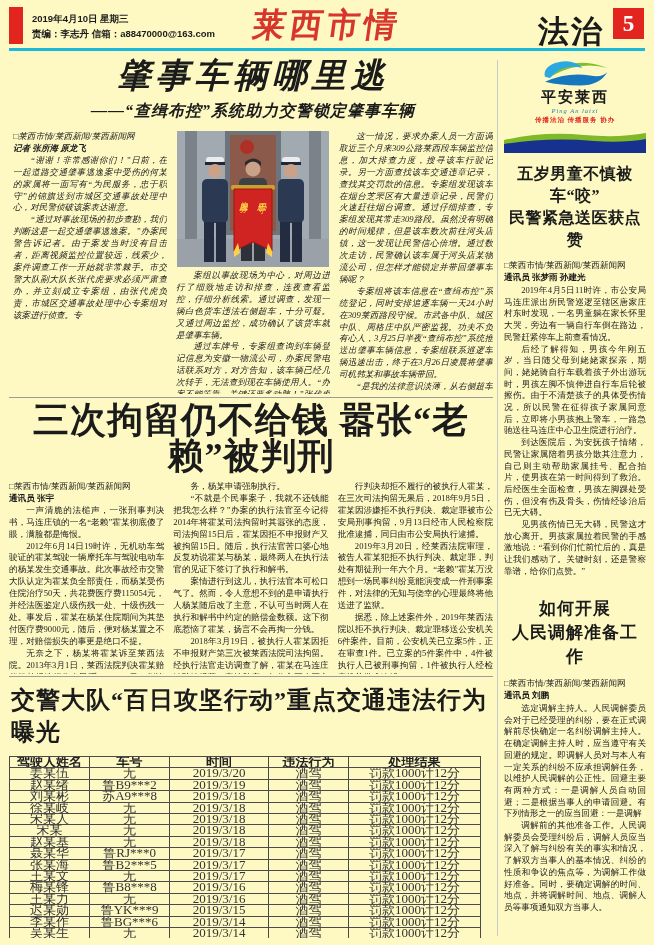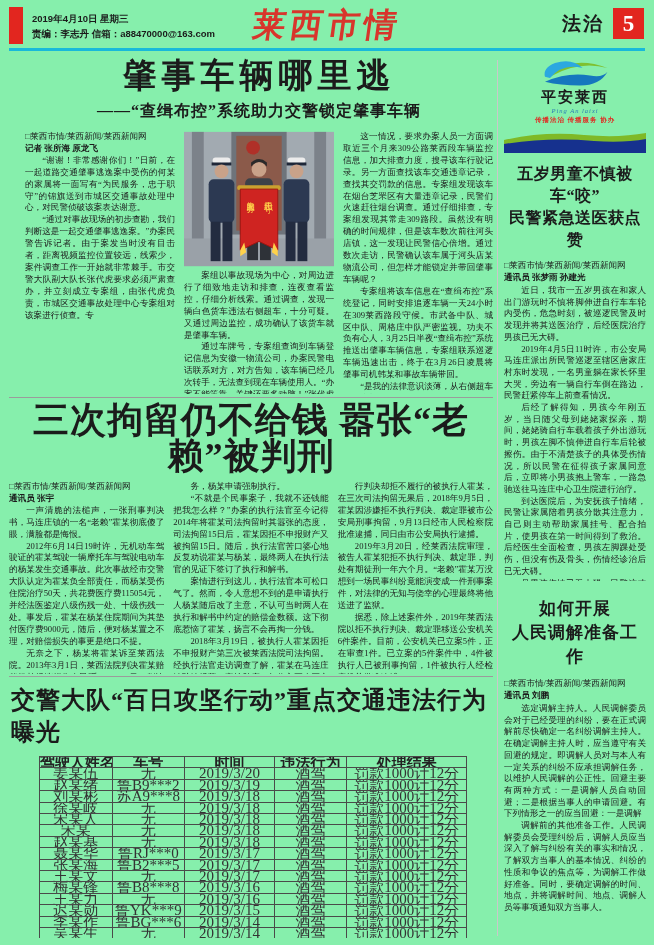--- a/index.html
+++ b/index.html
@@ -1,55 +1,55 @@
 <!DOCTYPE html>
 <html><head>
 <meta charset="utf-8">
 <style>
   html,body{margin:0;padding:0;background:#9a9a9a;}
-  #page{position:relative;width:654px;height:945px;margin:0 auto;background:#86efac;
+  #page{position:relative;width:654px;height:945px;margin:0 auto;background:#fef9c3;
         font-family:"Liberation Serif","DejaVu Serif",serif;color:#1b1b1b;overflow:hidden;}
 
   
   .hdr-redbar{position:absolute;left:9px;top:7px;width:14px;height:37px;background:#e2261f;}
   .hdr-meta{position:absolute;left:32px;top:11px;font-family:"Liberation Sans","DejaVu Sans",sans-serif;
             font-size:9.5px;font-weight:bold;line-height:15px;}
   .masthead{position:absolute;left:0;right:0;top:3px;text-align:center;font-size:33px;font-weight:900;
             color:#d8352c;letter-spacing:4px;transform:skewX(-8deg);}
-  .section-label{position:absolute;right:50px;top:11px;font-size:19px;font-weight:900;letter-spacing:2px;
+  .section-label{position:absolute;right:50px;top:11px;font-size:31px;font-weight:900;letter-spacing:2px;
                  font-family:"Liberation Sans","DejaVu Sans",sans-serif;}
   .page-num{position:absolute;right:10px;top:8px;width:31px;height:31px;background:#e2261f;color:#fff;
             font-size:23px;font-weight:bold;text-align:center;line-height:31px;}
   .cyan-rule{position:absolute;left:9px;right:9px;top:48px;height:3px;background:#19b9da;}
 
   
   .main{position:absolute;left:9px;top:56px;width:484px;height:882px;}
   .vdiv{position:absolute;left:497px;top:60px;height:876px;width:1px;background:#c9c9c9;}
   .sidebar{position:absolute;left:504px;top:58px;width:142px;height:880px;overflow:hidden;}
 
-  .lead{position:absolute;top:0;left:16px;right:0;height:338px;overflow:hidden;}
+  .lead{position:absolute;top:0;left:4px;right:0;height:338px;overflow:hidden;font-style:italic;}
   .lead-headline{text-align:center;font-size:34px;font-weight:900;letter-spacing:5px;line-height:40px;}
   .lead-subhead{text-align:center;font-size:16px;font-weight:bold;margin-top:5px;letter-spacing:1px;}
   .cols{display:flex;gap:9px;margin-top:9px;height:264px;overflow:hidden;}
   .col{flex:1;font-size:8.6px;line-height:11.9px;text-align:justify;overflow:hidden;}
   .col p{margin:0;text-indent:2em;}
   .source{font-size:8.6px;margin:0;text-indent:0 !important;}
   .byline{font-size:8.6px;font-weight:bold;margin:0 0 1px 0;text-indent:0 !important;}
   .photo{display:block;width:100%;height:136px;margin-bottom:3px;}
 
   .rule{position:absolute;left:0;right:0;height:1px;background:#9b9b9b;}
   .rule-a{top:341px;} .rule-b{top:620px;}
 
   .second{position:absolute;top:346px;left:0;right:0;height:272px;overflow:hidden;}
   .second-headline{text-align:center;font-size:36px;font-weight:900;letter-spacing:1px;line-height:36px;}
   .second .cols{height:222px;margin-top:7px;}
 
   .exposure{position:absolute;top:624px;left:0;right:0;bottom:0;overflow:hidden;}
   .exposure-headline{font-size:24px;font-weight:900;letter-spacing:1px;margin:4px 0 8px 2px;}
-  table.violations{border-collapse:collapse;margin-left:30px;width:428px;font-size:15px;table-layout:fixed;}
+  table.violations{border-collapse:collapse;width:472px;font-size:13px;table-layout:fixed;}
   table.violations th,table.violations td{border:1px solid #4a4a4a;text-align:center;padding:0;
       height:10.4px;line-height:10.4px;overflow:hidden;white-space:nowrap;font-weight:bold;color:#222;}
   table.violations td{font-weight:normal;color:#333;}
   .cw1{width:17%}.cw2{width:17%}.cw3{width:21%}.cw4{width:17%}.cw5{width:28%}
 
   
   .logo{text-align:center;}
   .logo-name{font-size:15px;font-weight:900;letter-spacing:2px;margin-top:-4px;}
   .logo-roman{font-size:6.5px;font-style:italic;color:#2a7ab5;letter-spacing:1px;}
   .logo-tagline{color:#e2261f;font-size:6.5px;font-weight:bold;letter-spacing:1px;margin-top:2px;}
@@ -306,21 +306,20 @@
 
     <div class="sb-headline1">
       <div>五岁男童不慎被车“咬”</div>
       <div>民警紧急送医获点赞</div>
     </div>
     <div class="sb-meta">
       <p class="source">□莱西市情/莱西新闻/莱西新闻网</p>
       <p class="byline">通讯员 张梦雨 孙建光</p>
     </div>
     <div class="sb-body">
-        <p>近日，我市一五岁男孩在和家人出门游玩时不慎将脚伸进自行车车轮内受伤，危急时刻，被巡逻民警及时发现并将其送医治疗，后经医院治疗男孩已无大碍。</p>
         <p>2019年4月5日11时许，市公安局马连庄派出所民警巡逻至辖区唐家庄村东时发现，一名男童躺在家长怀里大哭，旁边有一辆自行车倒在路边，民警赶紧停车上前查看情况。</p>
         <p>后经了解得知，男孩今年刚五岁，当日随父母到姥姥家探亲，期间，姥姥骑自行车载着孩子外出游玩时，男孩左脚不慎伸进自行车后轮被擦伤。由于不清楚孩子的具体受伤情况，所以民警在征得孩子家属同意后，立即将小男孩抱上警车，一路急驰送往马连庄中心卫生院进行治疗。</p>
         <p>到达医院后，为安抚孩子情绪，民警让家属陪着男孩分散其注意力，自己则主动帮助家属挂号、配合拍片，使男孩在第一时间得到了救治。后经医生全面检查，男孩左脚踝处受伤，但没有伤及骨头，伤情经诊治后已无大碍。</p>
         <p>见男孩伤情已无大碍，民警这才放心离开。男孩家属拉着民警的手感激地说：“看到你们忙前忙后的，真是让我们感动了。关键时刻，还是警察靠谱，给你们点赞。”</p>
       </div>
 
     <div class="sb-headline2">
       <div>如何开展</div>
       <div>人民调解准备工作</div>
     </div>

